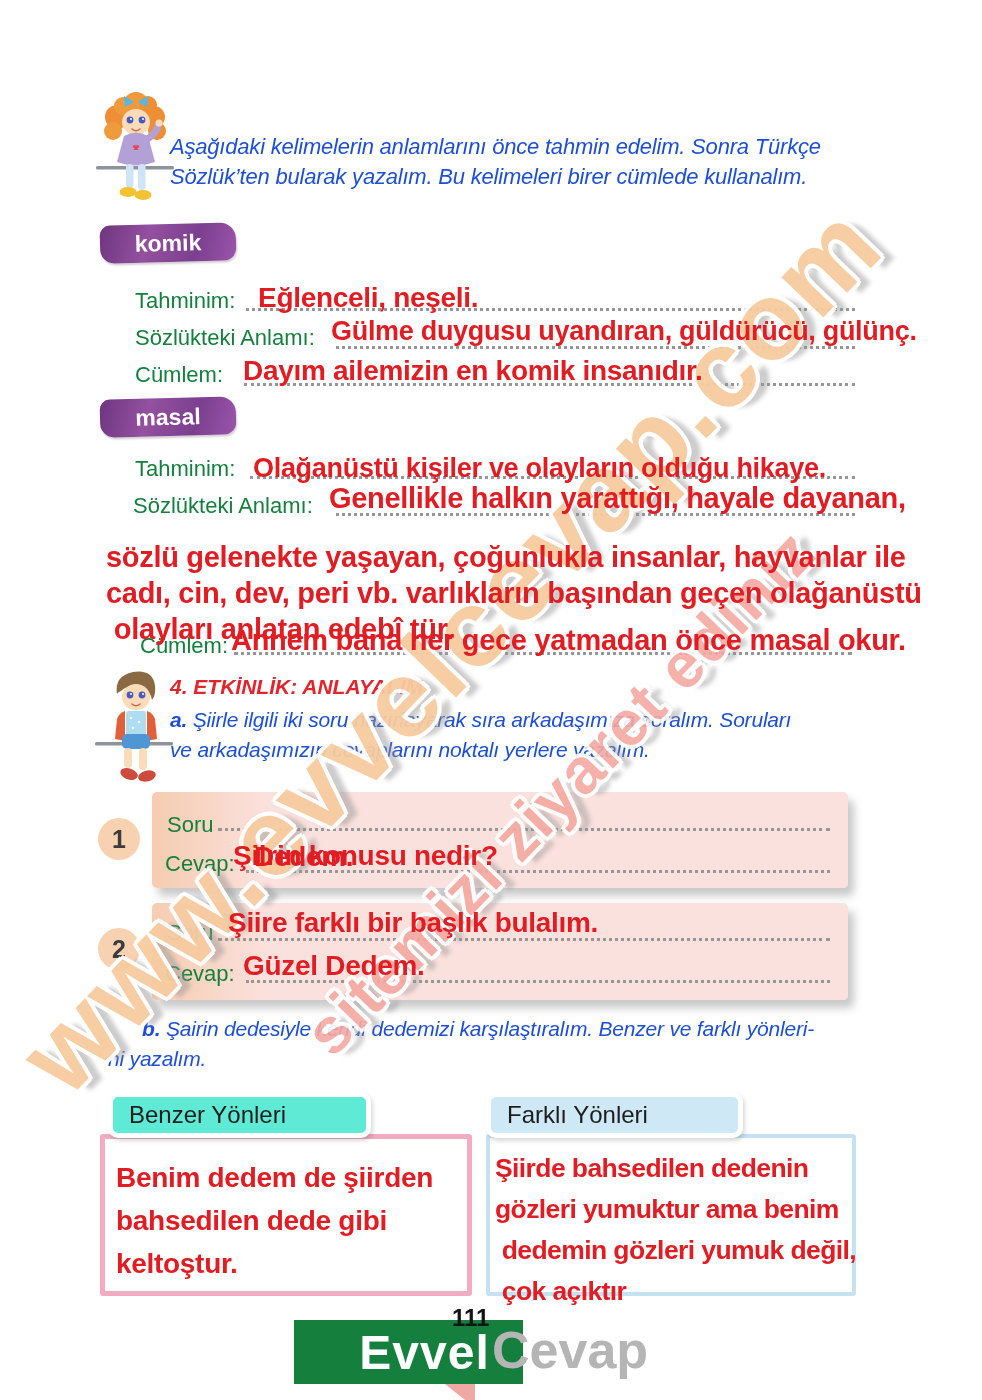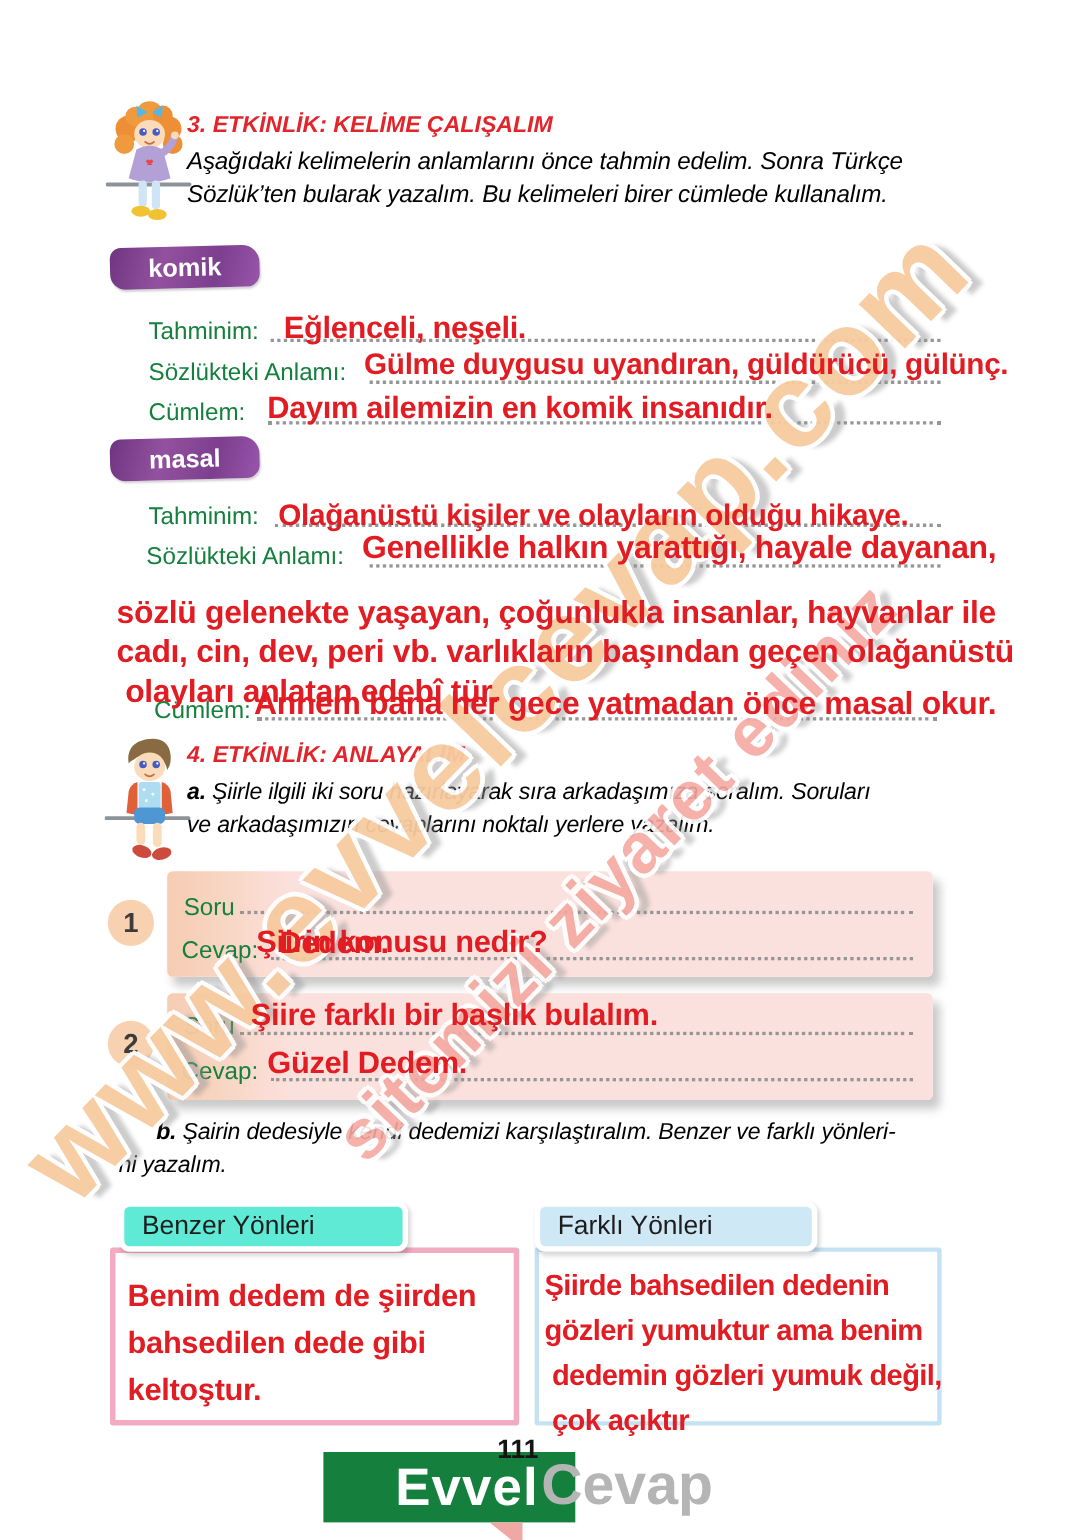--- a/index.html
+++ b/index.html
@@ -1,20 +1,20 @@
 <!DOCTYPE html>
 <html><head>
 <meta charset="utf-8">
 <style>
   html,body{margin:0;padding:0;background:#e8e8e8;}
   .page{position:relative;width:982px;height:1400px;background:#ffffff;overflow:hidden;
         font-family:"Liberation Sans",sans-serif;margin:0 auto;}
   .abs{position:absolute;}
   .atitle{font-style:italic;font-weight:600;color:#e1252b;font-size:21px;white-space:pre;z-index:1;}
-  .instr{font-style:italic;color:#000000;font-size:21px;line-height:30px;white-space:pre;z-index:1;letter-spacing:-0.2px;}
+  .instr{font-style:italic;color:#1d4ed8;font-size:21px;line-height:30px;white-space:pre;z-index:1;letter-spacing:-0.2px;}
   .instr b{font-weight:700;}
   .badge{width:136px;height:38px;background:linear-gradient(105deg,#6e3580 0%,#93519f 35%,#7c3f8e 70%,#9a55ab 100%);
          border-radius:10px 16px 12px 14px;color:#fff;font-weight:700;font-size:23px;
          display:flex;align-items:center;justify-content:center;transform:rotate(-1.5deg);
          box-shadow:1px 2px 2px rgba(0,0,0,0.18);z-index:1;}
   .label{color:#15803d;font-size:22px;z-index:1;white-space:nowrap;}
   .dots{border-bottom:3px dotted #969696;height:0;z-index:1;}
   .answer{color:#e11c22;font-weight:700;white-space:pre;z-index:3;letter-spacing:-0.3px;line-height:1.2;}
   .qbox{background:linear-gradient(90deg,#f6ccb2 0px,#f8d6c5 55px,#fbe1dd 115px,#fbe1dd 100%);
         border-radius:5px;box-shadow:6px 8px 9px rgba(135,135,135,0.45);z-index:0;}
@@ -64,21 +64,20 @@
       <path d="M40 56 l2.5 4 l-5 0 Z" fill="#e2474b"></path>
         <circle cx="38.5" cy="56.5" r="1.6" fill="#e2474b"></circle>
         <circle cx="41.5" cy="56.5" r="1.6" fill="#e2474b"></circle>
       <rect x="30" y="74" width="7.5" height="24" rx="3.5" fill="#cfe4f4"></rect>
       <rect x="42" y="74" width="7.5" height="26" rx="3.5" fill="#cfe4f4"></rect>
       <ellipse cx="32" cy="102" rx="8.5" ry="5" fill="#f1c232"></ellipse>
         <ellipse cx="47" cy="105" rx="8.5" ry="5" fill="#f1c232"></ellipse>
     </svg>
   </div>
 
-  <div class="abs atitle" style="left:170px;top:102px;">3. ETKİNLİK: KELİME ÇALIŞALIM</div>
   <div class="abs instr" style="left:170px;top:132px;font-size:22px;">Aşağıdaki kelimelerin anlamlarını önce tahmin edelim. Sonra Türkçe
 Sözlük’ten bularak yazalım. Bu kelimeleri birer cümlede kullanalım.</div>
 
   <div class="abs badge" style="left:100px;top:224px;">komik</div>
 
   <div class="abs label" style="left:135px;top:288px;">Tahminim:</div>
   <div class="abs dots" style="left:246px;top:308px;width:609px;"></div>
   <div class="abs answer" style="left:258px;top:281px;font-size:28px;">Eğlenceli, neşeli.</div>
 
   <div class="abs label" style="left:135px;top:325px;">Sözlükteki Anlamı:</div>

